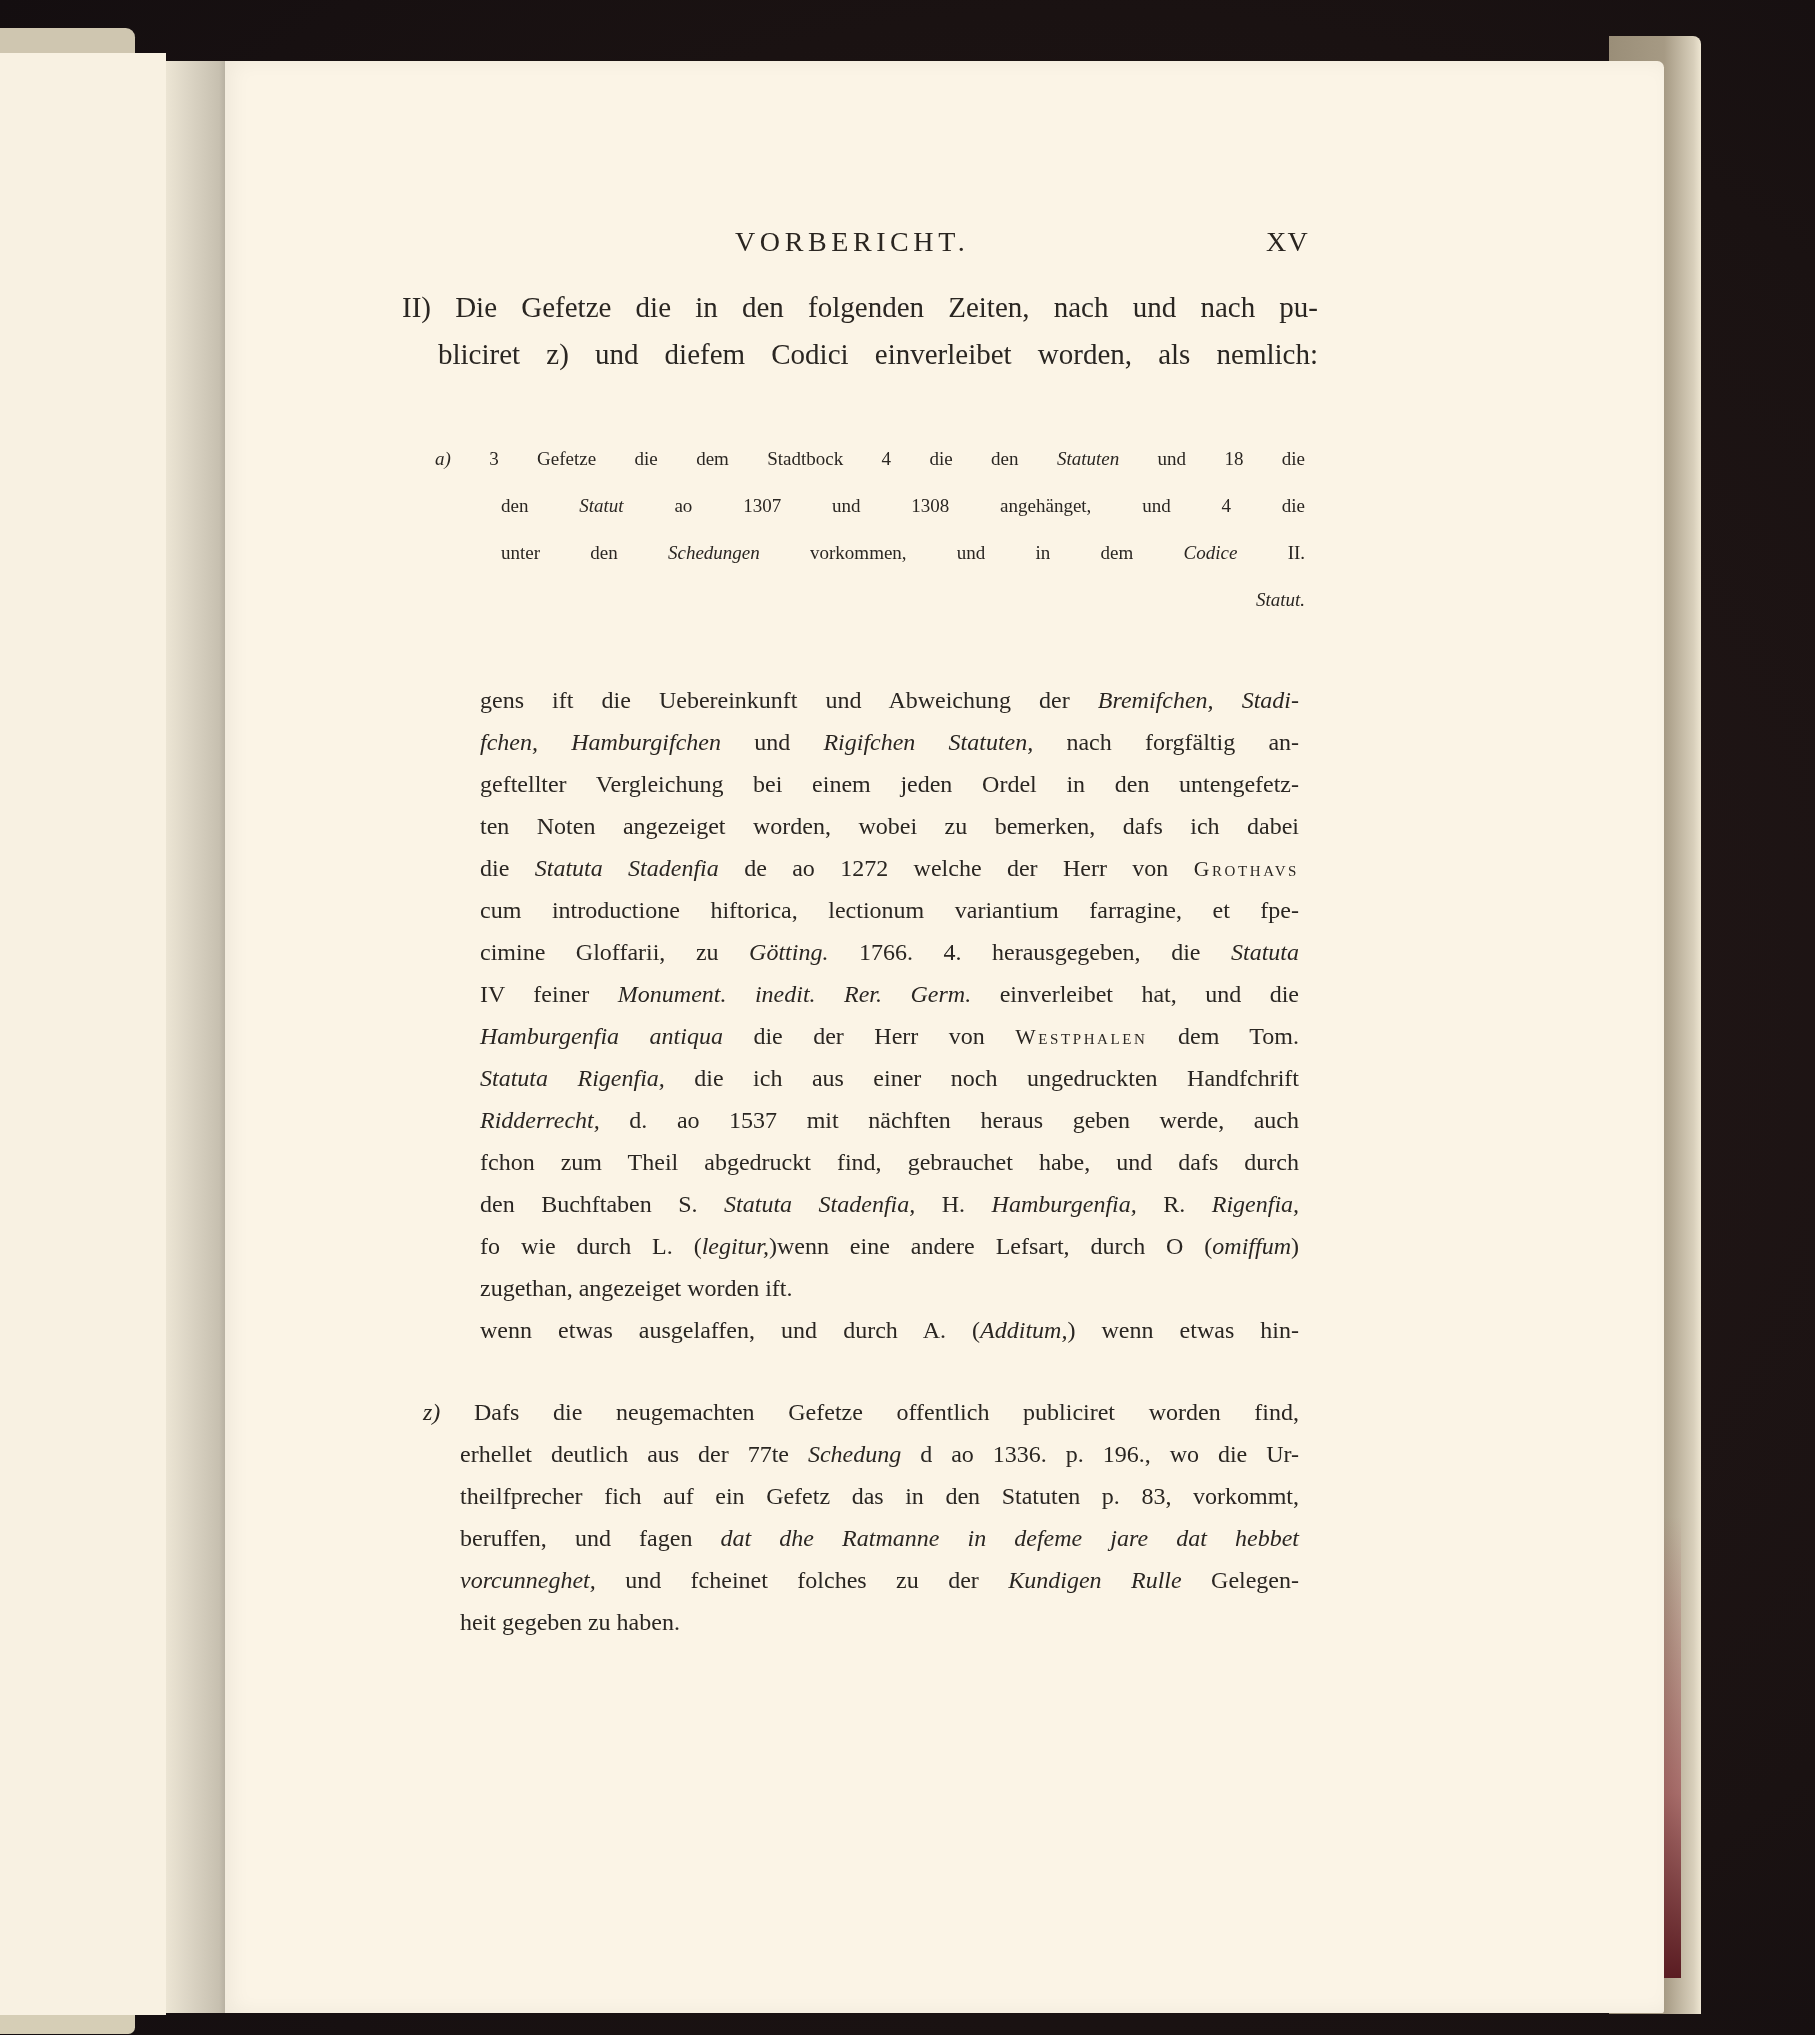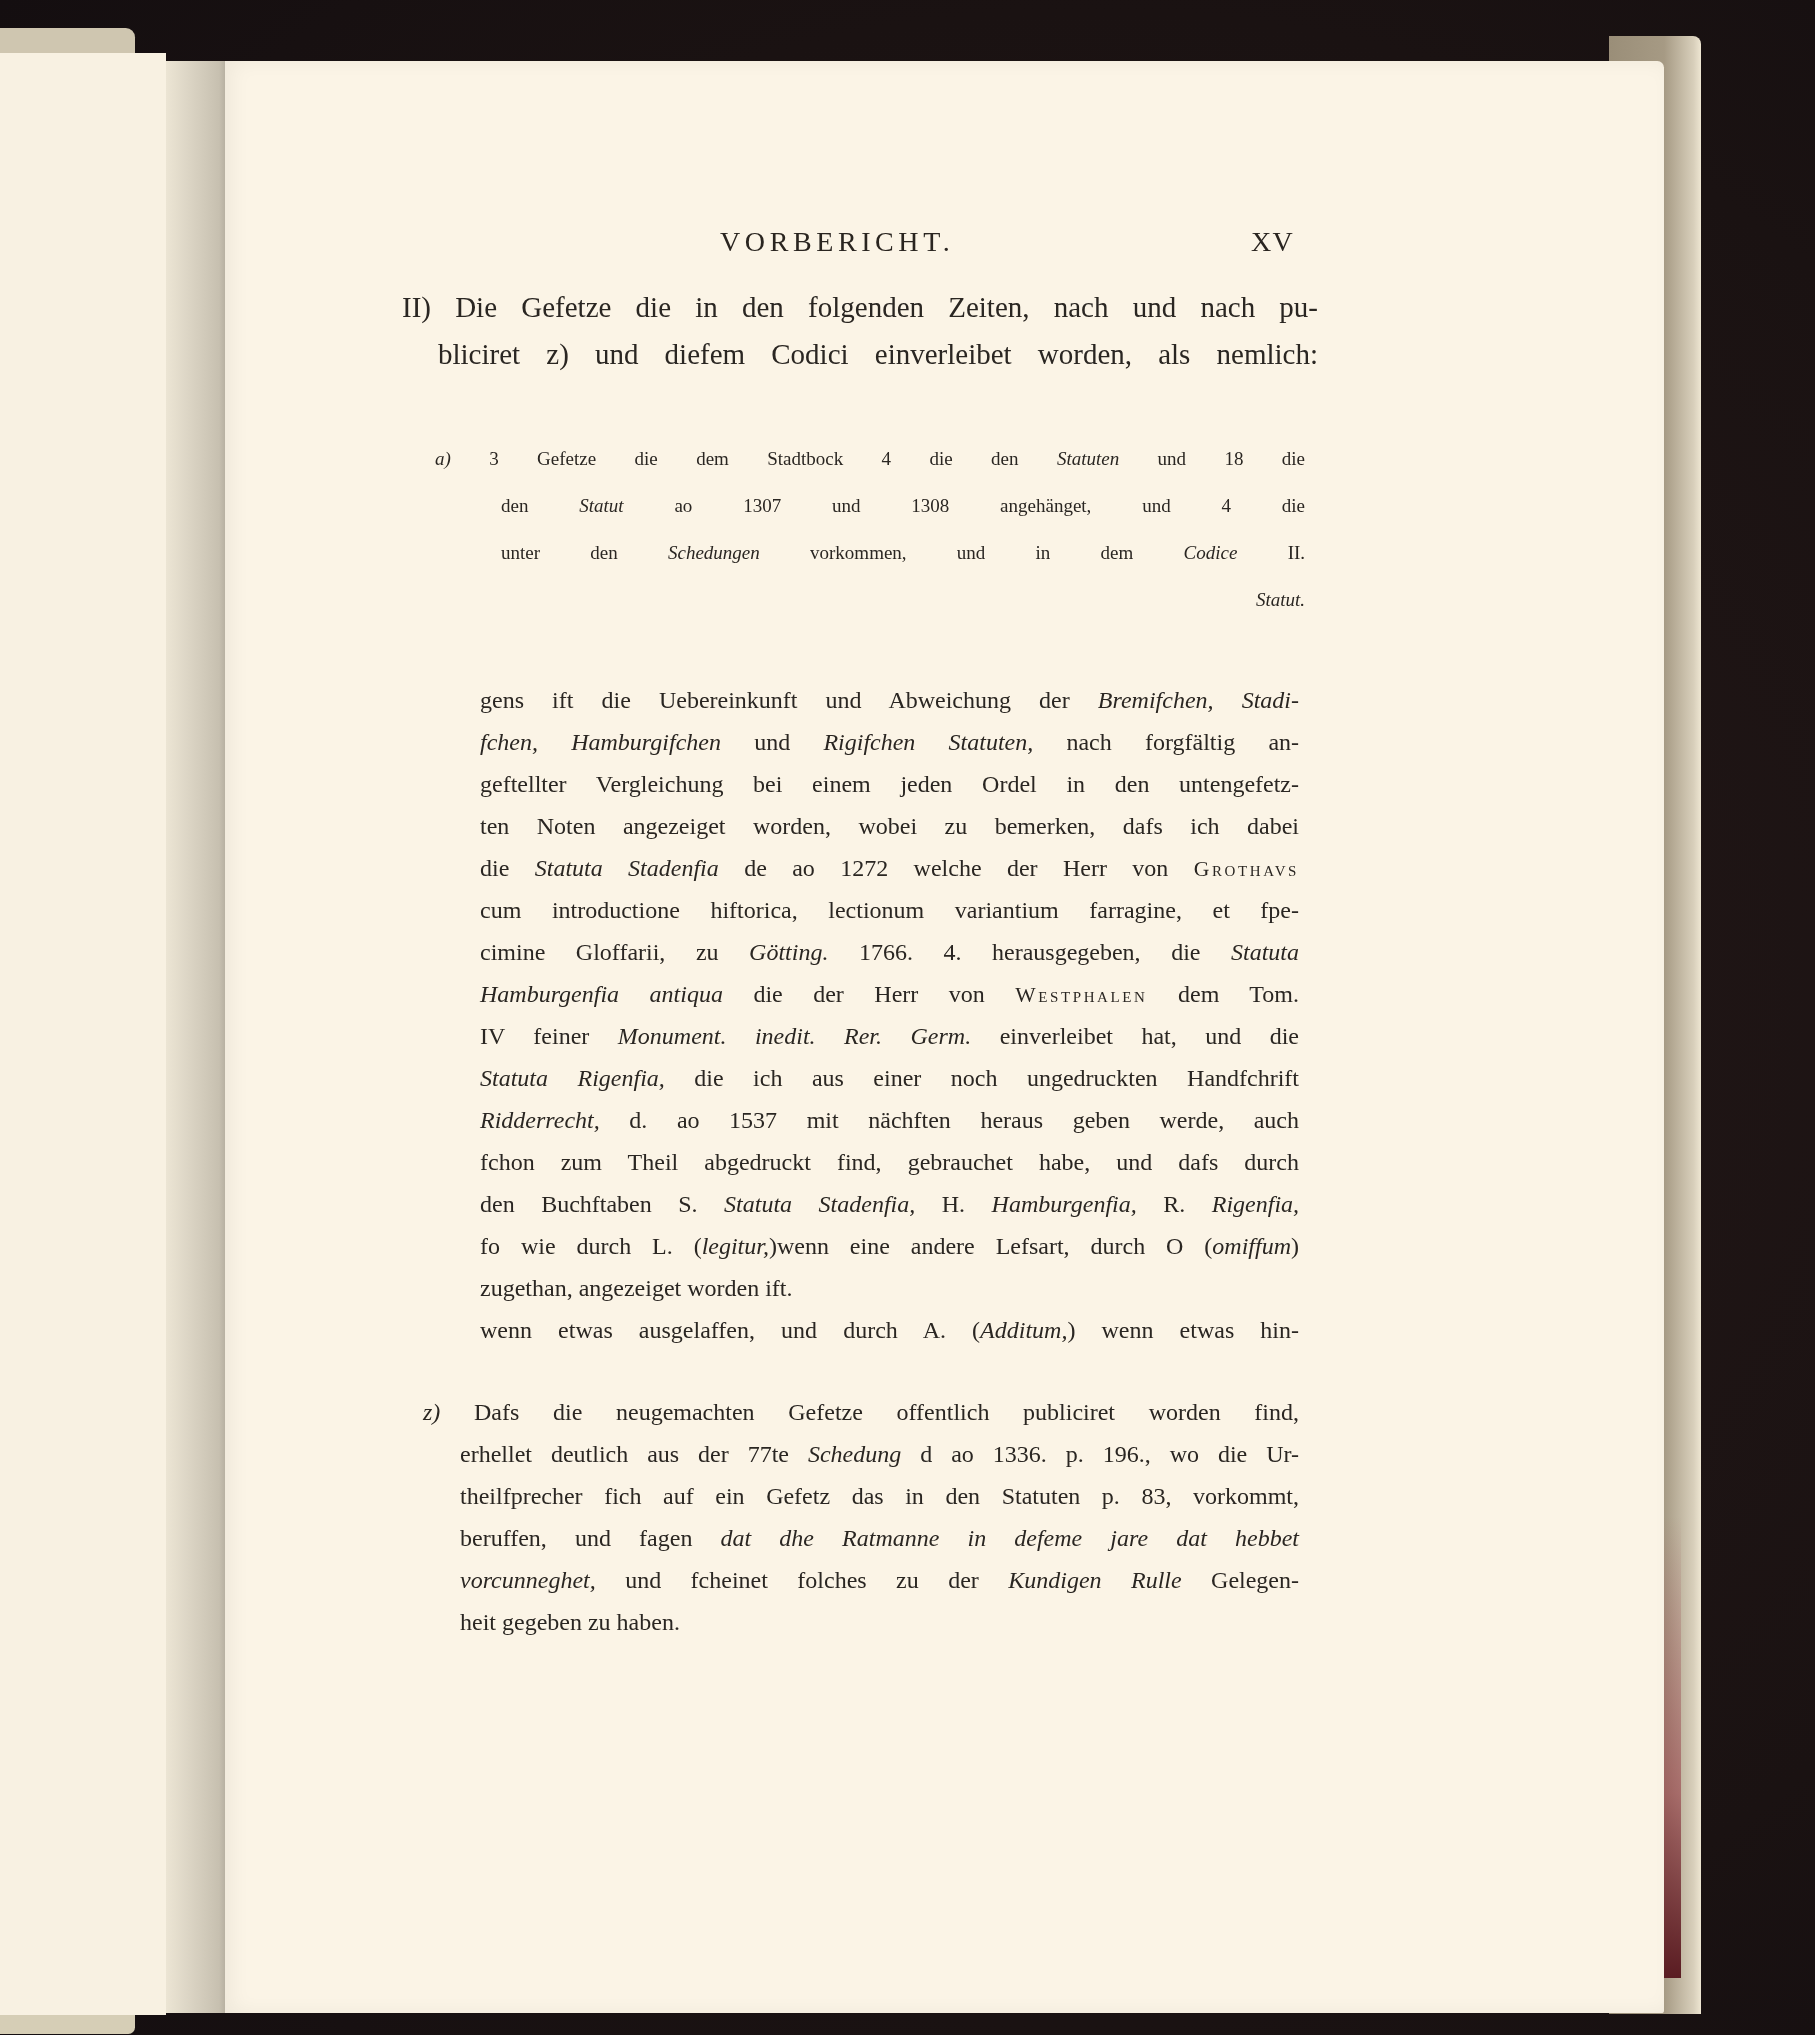--- a/index.html
+++ b/index.html
@@ -39,21 +39,21 @@
       position: absolute; left: 1655px; top: 1516px; width: 26px; height: 462px;
       background: linear-gradient(180deg, rgba(150,60,70,0) 0%, rgba(150,60,70,.6) 60%, #5a1c22 100%);
     }
     .page {
       position: absolute; left: 225px; top: 61px; width: 1439px; height: 1952px;
       background: #fbf4e6;
       border-radius: 0 6.6px 2.6px 0;
       box-shadow: inset 6.6px 0 20px rgba(0,0,0,.05);
     }
     .running-head {
-      position: absolute; top: 226px; left: 720px; width: 574px; height: 40px;
+      position: absolute; top: 226px; left: 735px; width: 574px; height: 40px;
       display: flex; justify-content: space-between; align-items: baseline;
       font-size: 28px; letter-spacing: 4px; color: #2a2520;
     }
     .running-head .title { letter-spacing: 4.6px; }
     .running-head .pagenum { letter-spacing: 1.3px; }
 
     .main {
       position: absolute; left: 402px; top: 284px; width: 916px;
       font-size: 29px; line-height: 47px;
       text-align: justify;
@@ -127,22 +127,22 @@
 </div>
 
 <div class="note">
   <span class="line"><span>gens ift die Uebereinkunft und Abweichung der</span> <i>Bremifchen, Stadi-</i></span>
   <span class="line"><i>fchen, Hamburgifchen</i> <span>und</span> <i>Rigifchen Statuten,</i> <span>nach forgfältig an-</span></span>
   <span class="line">geftellter Vergleichung bei einem jeden Ordel in den untengefetz-</span>
   <span class="line">ten Noten angezeiget worden, wobei zu bemerken, dafs ich dabei</span>
   <span class="line"><span>die</span> <i>Statuta Stadenfia</i> <span>de ao 1272 welche der Herr von</span> <span class="sc">Grothavs</span></span>
   <span class="line">cum introductione hiftorica, lectionum variantium farragine, et fpe-</span>
   <span class="line"><span>cimine Gloffarii, zu</span> <i>Götting.</i> <span>1766. 4. herausgegeben, die</span> <i>Statuta</i></span>
+  <span class="line"><span>IV feiner</span> <i>Monument. inedit. Rer. Germ.</i> <span>einverleibet hat, und die</span></span>
   <span class="line"><i>Hamburgenfia antiqua</i> <span>die der Herr von</span> <span class="sc">Westphalen</span> <span>dem Tom.</span></span>
-  <span class="line"><span>IV feiner</span> <i>Monument. inedit. Rer. Germ.</i> <span>einverleibet hat, und die</span></span>
   <span class="line"><i>Statuta Rigenfia,</i> <span>die ich aus einer noch ungedruckten Handfchrift</span></span>
   <span class="line"><i>Ridderrecht,</i> <span>d. ao 1537 mit nächften heraus geben werde, auch</span></span>
   <span class="line">fchon zum Theil abgedruckt find, gebrauchet habe, und dafs durch</span>
   <span class="line"><span>den Buchftaben S.</span> <i>Statuta Stadenfia,</i> <span>H.</span> <i>Hamburgenfia,</i> <span>R.</span> <i>Rigenfia,</i></span>
   <span class="line"><span>fo wie durch L. (</span><i>legitur,</i><span>)wenn eine andere Lefsart, durch O (</span><i>omiffum</i><span>)</span></span>
   <span class="line last">zugethan, angezeiget worden ift.</span>
   <span class="line"><span>wenn etwas ausgelaffen, und durch A. (</span><i>Additum,</i><span>) wenn etwas hin-</span></span>
 </div>
 
 <div class="note-z">

